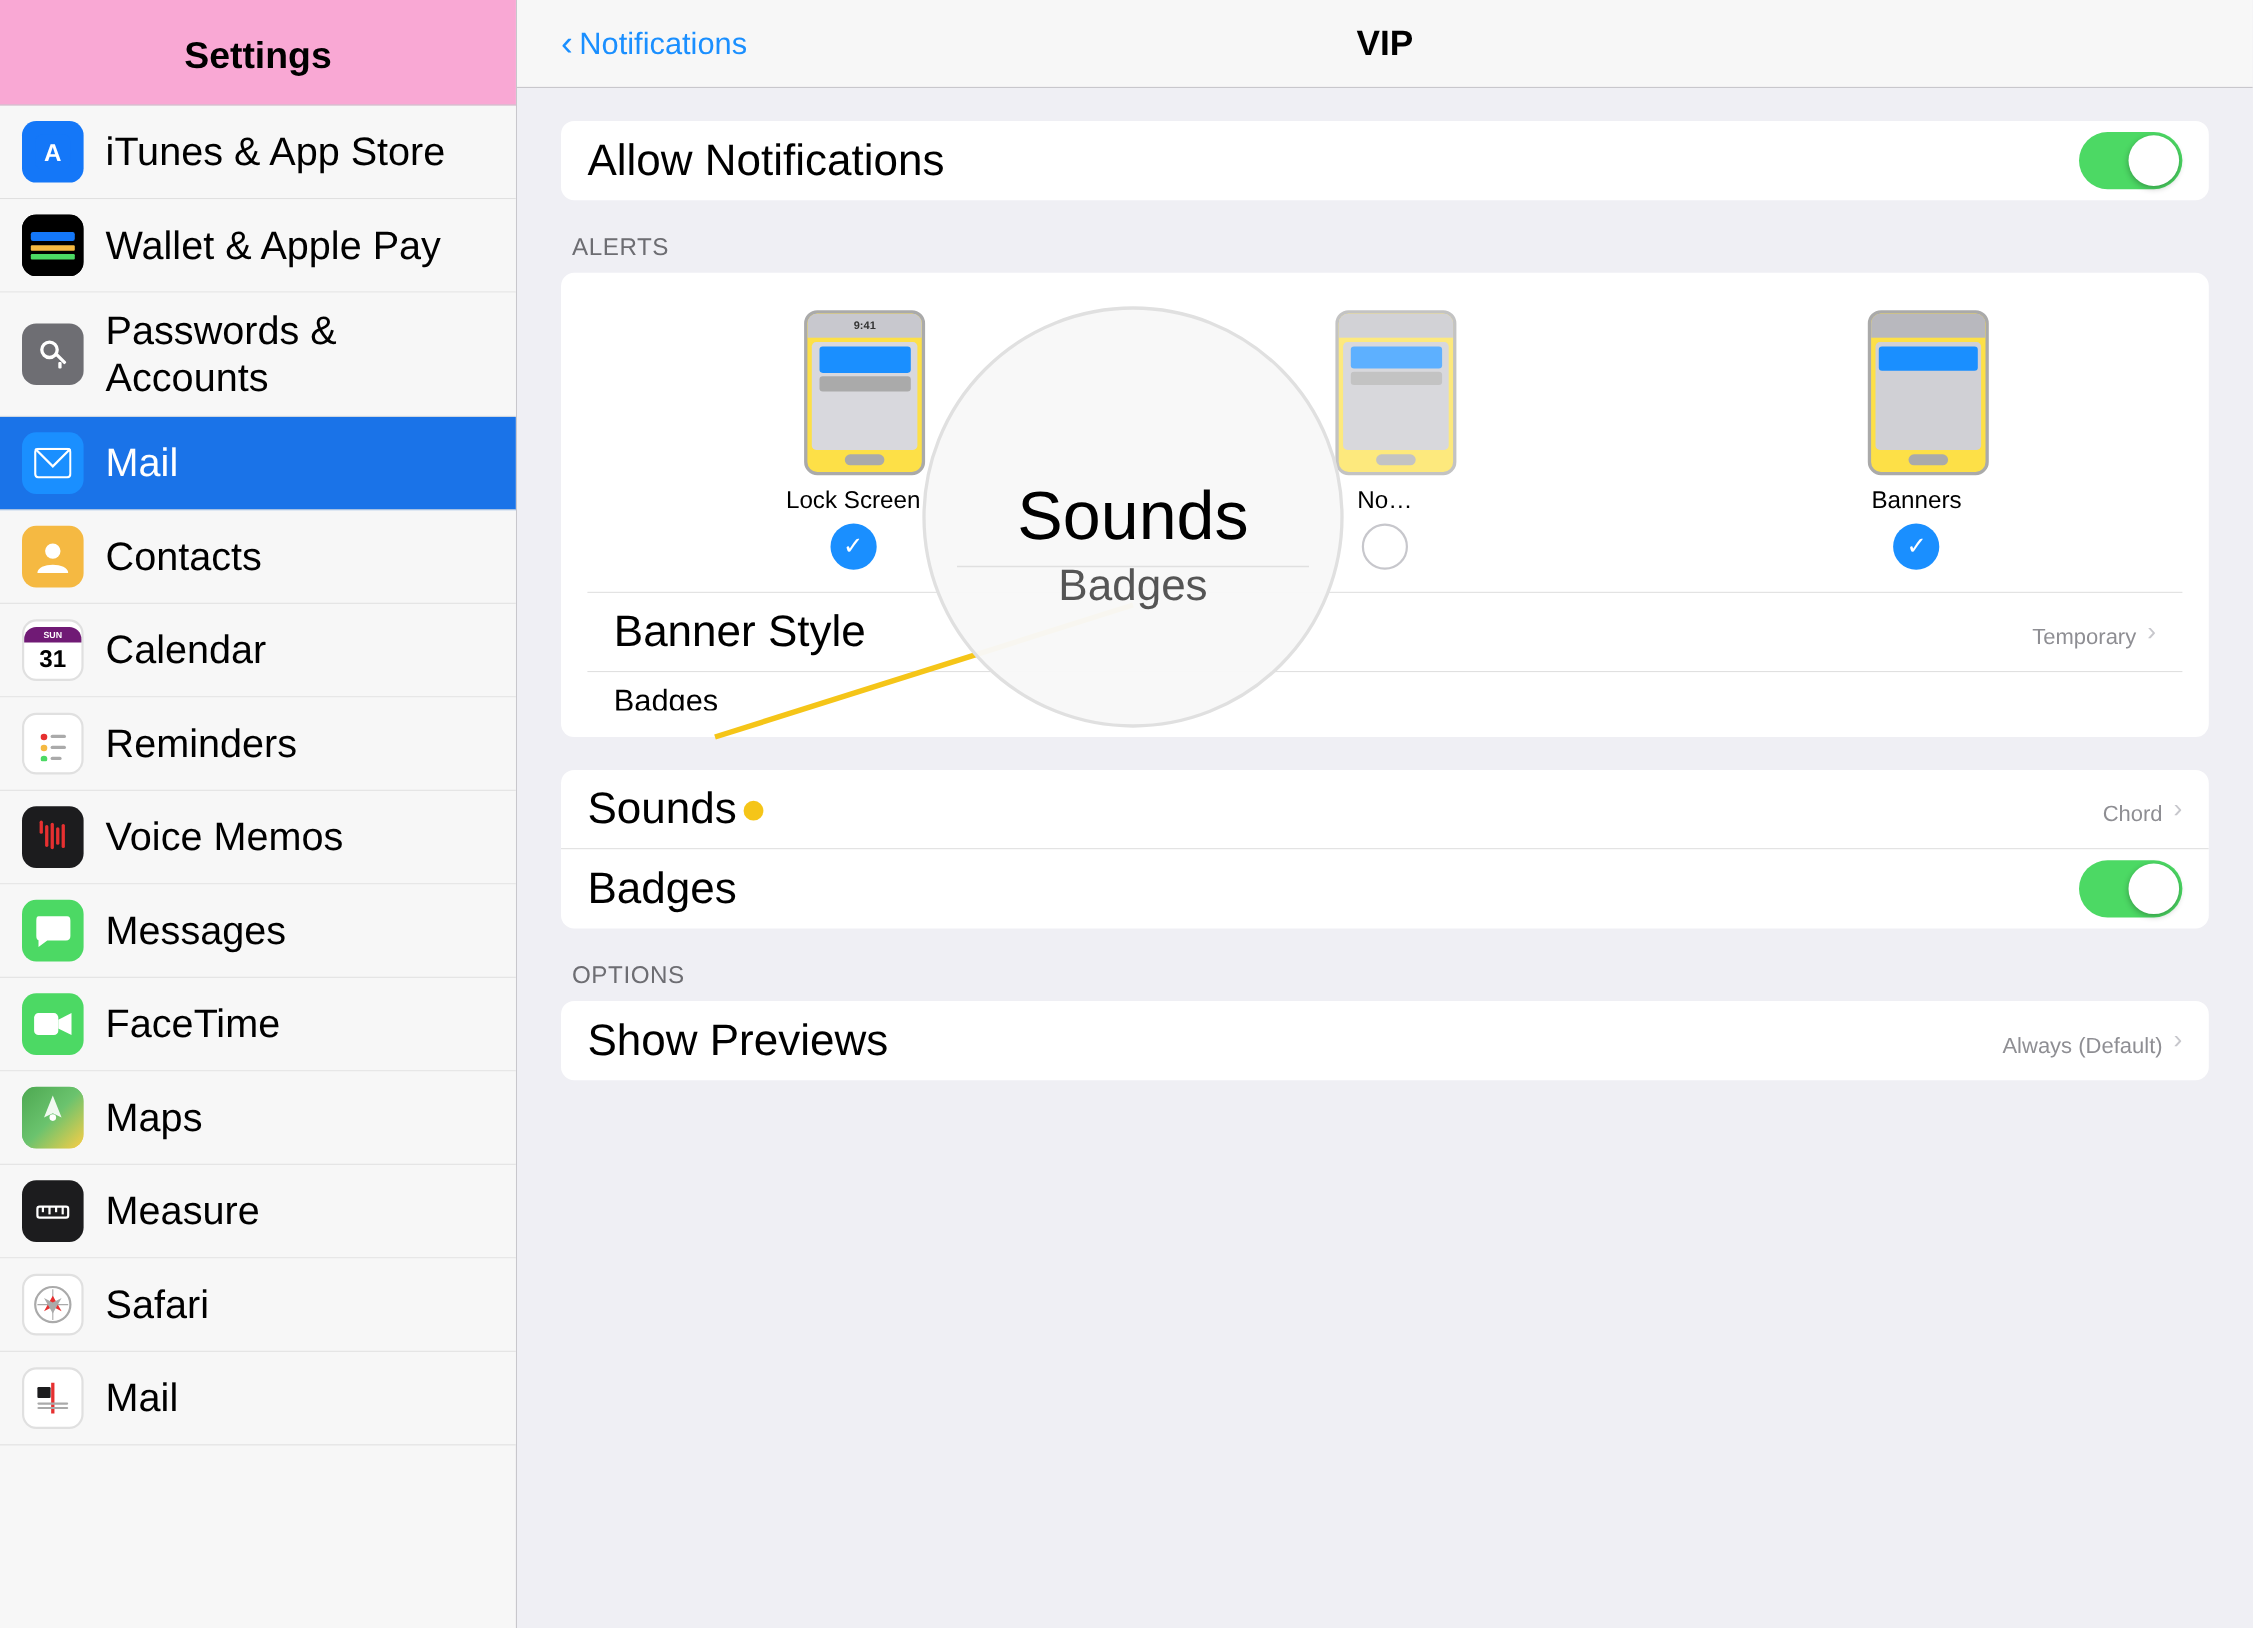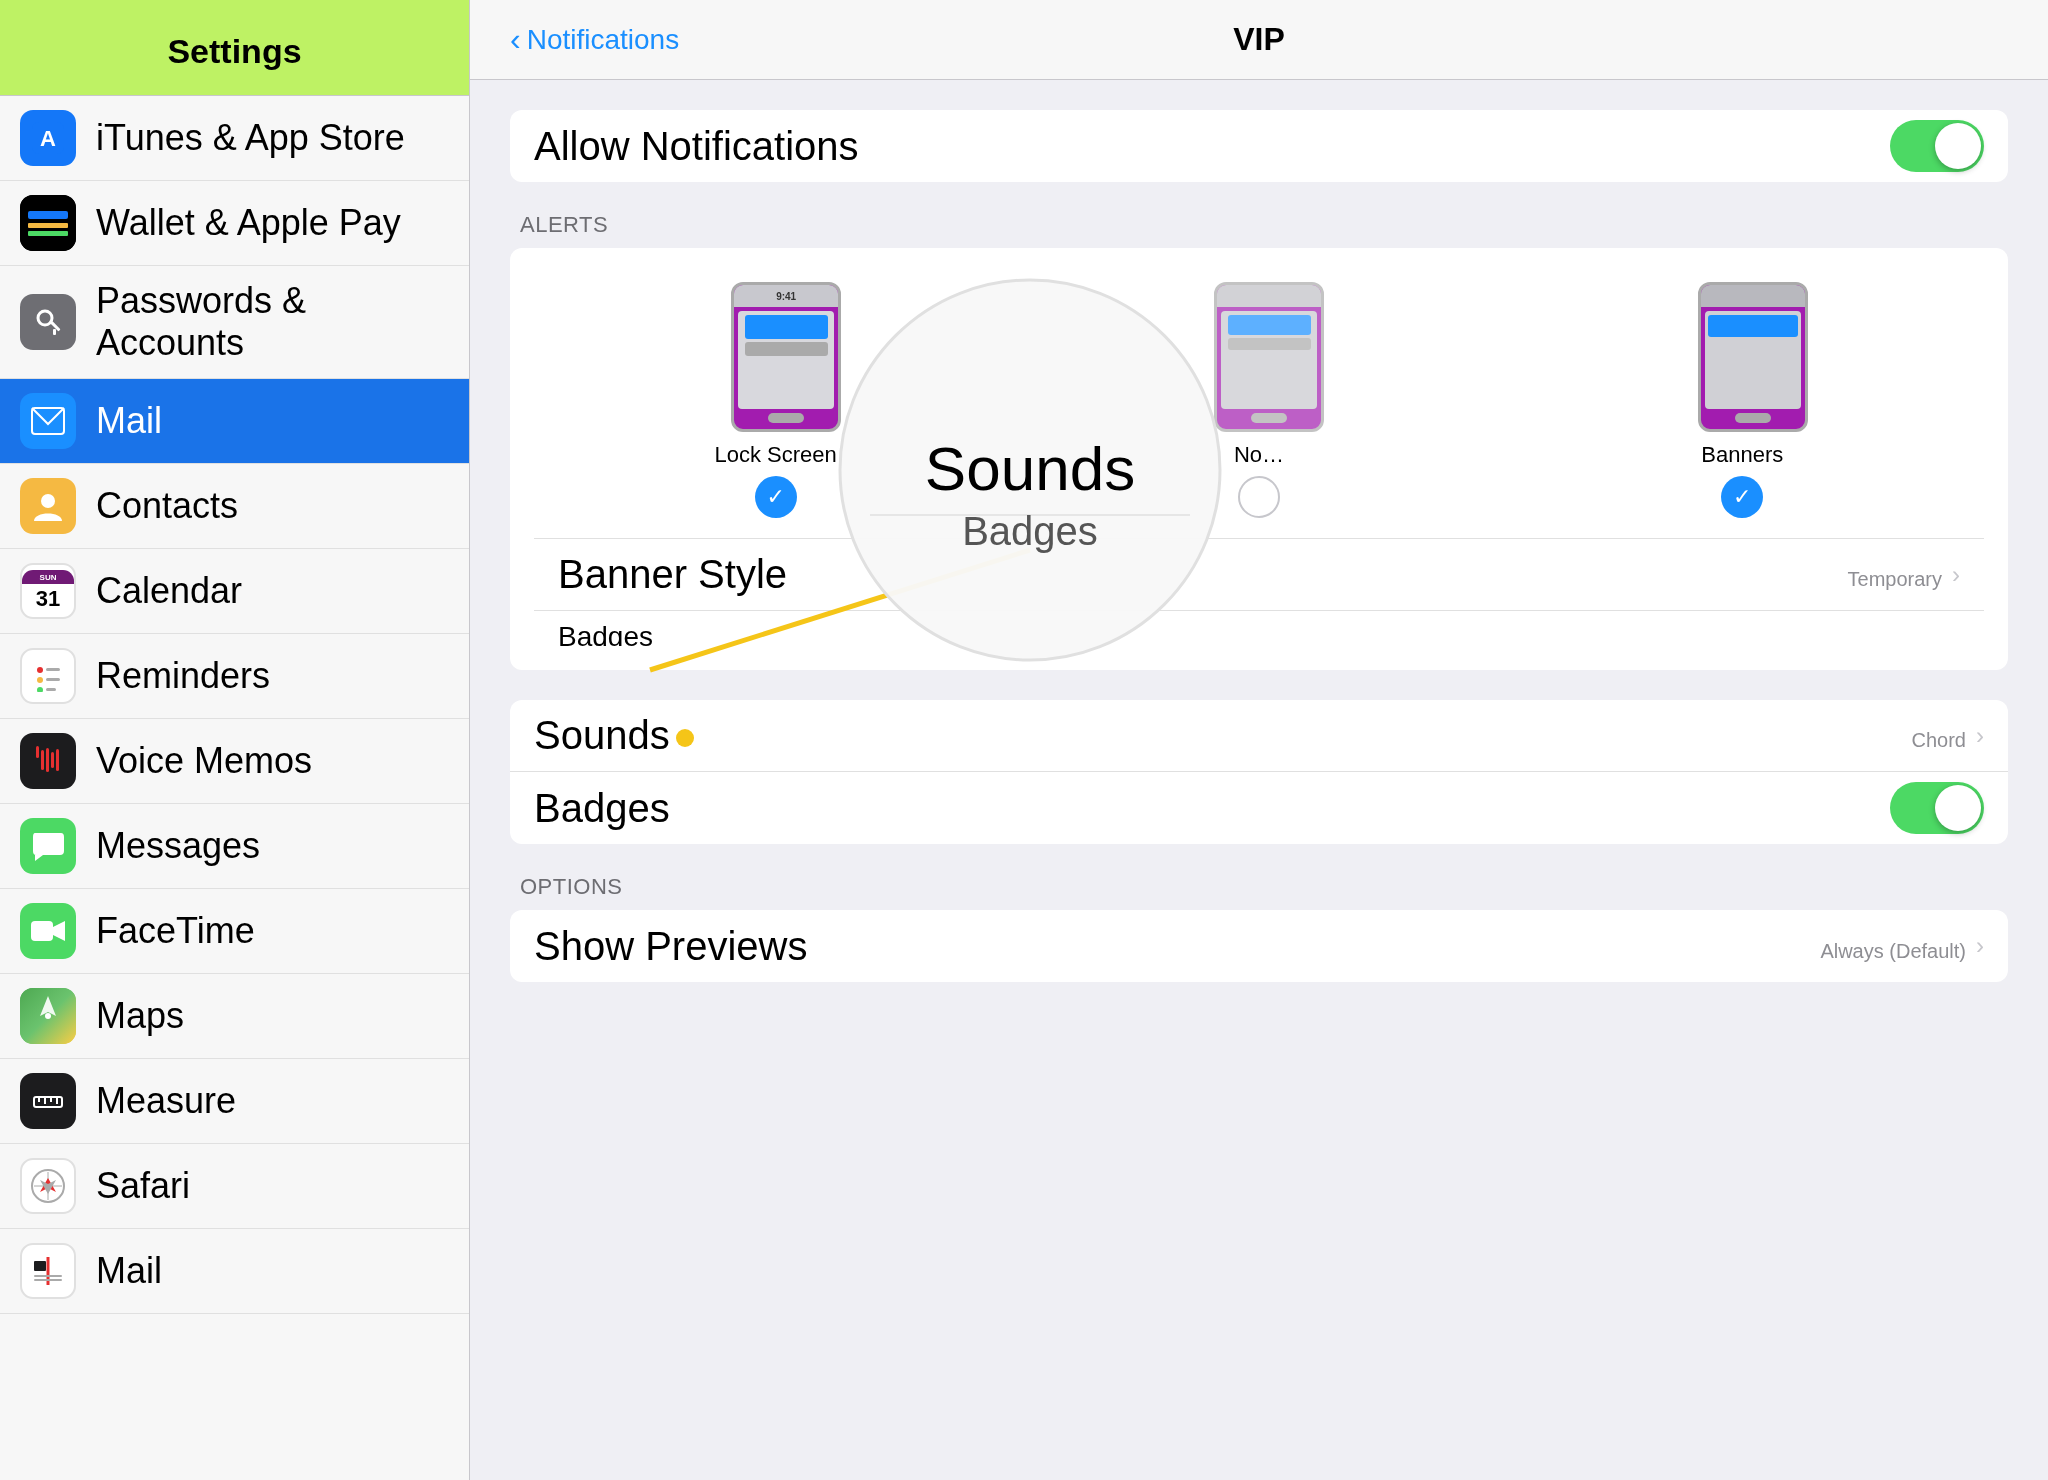--- a/index.html
+++ b/index.html
@@ -17,21 +17,21 @@
       width: 470px;
       background: #f7f7f7;
       border-right: 1px solid #c8c7cc;
       display: flex;
       flex-direction: column;
       flex-shrink: 0;
     }
     .sidebar-header {
       padding: 32px 24px 24px 24px;
       border-bottom: 1px solid #c8c7cc;
-      background: #bef264;
+      background: #f9a8d4;
     }
     .sidebar-header h1 {
       font-size: 34px;
       font-weight: 600;
       color: #000;
       text-align: center;
     }
     .sidebar-list {
       flex: 1;
       overflow-y: auto;
@@ -193,21 +193,21 @@
       display: flex;
       flex-direction: column;
       align-items: center;
       cursor: pointer;
     }
     .device-preview {
       width: 110px;
       height: 150px;
       border: 3px solid #aaa;
       border-radius: 12px;
-      background: #a21caf;
+      background: #fde047;
       position: relative;
       overflow: hidden;
       display: flex;
       flex-direction: column;
       margin-left: 21px;
     }
     .device-status-bar {
       background: #c8c8ce;
       height: 22px;
       display: flex;

